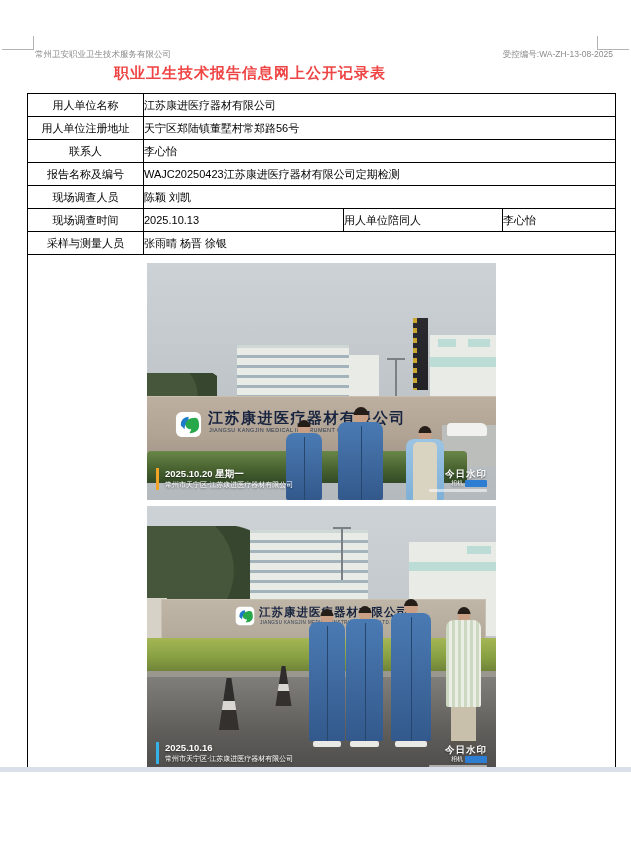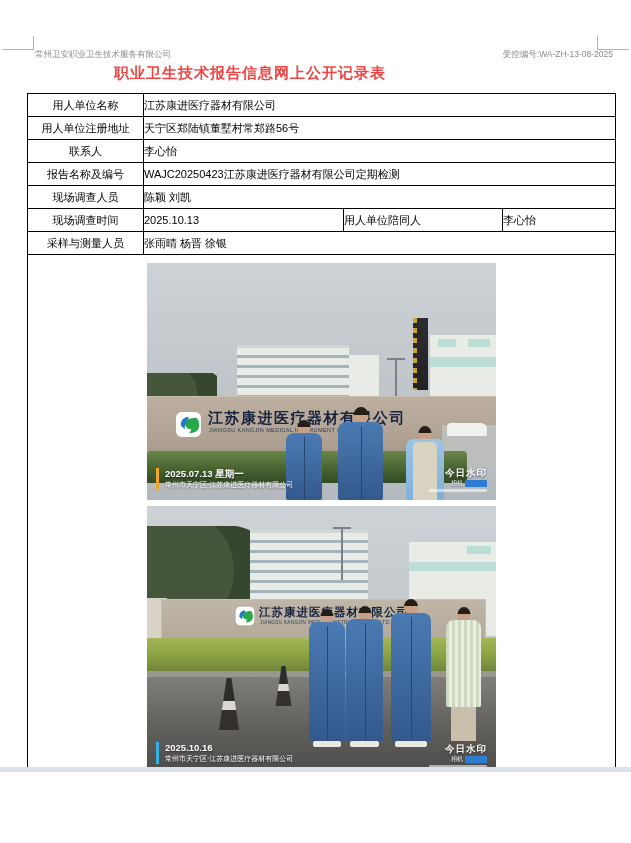--- a/index.html
+++ b/index.html
@@ -74,21 +74,21 @@
   .f-stripes{background:repeating-linear-gradient(90deg,#cdd8c0 0 3px,#ebeee4 3px 6px);}
   .f-pants{position:absolute;left:5px;right:5px;bottom:6px;height:34px;background:#c9c0ac;}
   .f-feet{position:absolute;left:4px;right:4px;bottom:0;height:6px;background:#e9e9e6;border-radius:2px;}
   .f-feet.dark{background:#5a554e;}
 
   
   .wm{position:absolute;left:9px;color:#fff;text-shadow:0 1px 2px rgba(0,0,0,.55);
       border-left:3px solid #f0a428;padding-left:6px;}
   .wm-date{font-size:9.5px;font-weight:bold;line-height:12px;}
   .wm-loc{font-size:7px;line-height:10px;}
-  .brand{position:absolute;right:9px;text-align:right;color:#fff;text-shadow:0 1px 2px rgba(0,0,0,.6);font-family:Liberation Serif, serif;}
+  .brand{position:absolute;right:9px;text-align:right;color:#fff;text-shadow:0 1px 2px rgba(0,0,0,.6);}
   .brand-main{font-size:9.5px;font-weight:bold;letter-spacing:1px;line-height:11px;}
   .brand-sub{display:flex;align-items:center;justify-content:flex-end;gap:2px;font-size:6px;line-height:8px;}
   .brand-badge{display:inline-block;width:22px;height:7px;border-radius:1px;background:#2d7dd2;}
   .brand-code{margin-top:2px;margin-left:auto;width:58px;height:3px;background:rgba(255,255,255,.55);border-radius:1px;}
 
   
   .hscroll{position:absolute;left:0;right:0;bottom:0;height:5px;background:#d9e0ea;}
 </style>
 </head>
 <body>
@@ -182,21 +182,21 @@
                 <div class="f-head" style="width:15px;height:17px;"></div>
                 <div class="f-body uniform" style="top:15px;"></div>
               </div>
               <div class="fig" style="left:259px;top:163px;width:38px;height:74px;">
                 <div class="f-head"></div>
                 <div class="f-body shirt"></div>
                 <div class="f-vest"></div>
               </div>
 
               <div class="wm" style="bottom: 10px; border-left-color: rgb(240, 164, 40);">
-                <div class="wm-date">2025.07.13 星期一</div>
+                <div class="wm-date">2025.10.20 星期一</div>
                 <div class="wm-loc">常州市天宁区·江苏康进医疗器材有限公司</div>
               </div>
               <div class="brand" style="bottom:8px;">
                 <div class="brand-main">今日水印</div>
                 <div class="brand-sub">
                   <span>相机</span>
                   <span class="brand-badge" style="background-color: rgb(45, 125, 210);"></span>
                 </div>
                 <div class="brand-code"></div>
               </div>

